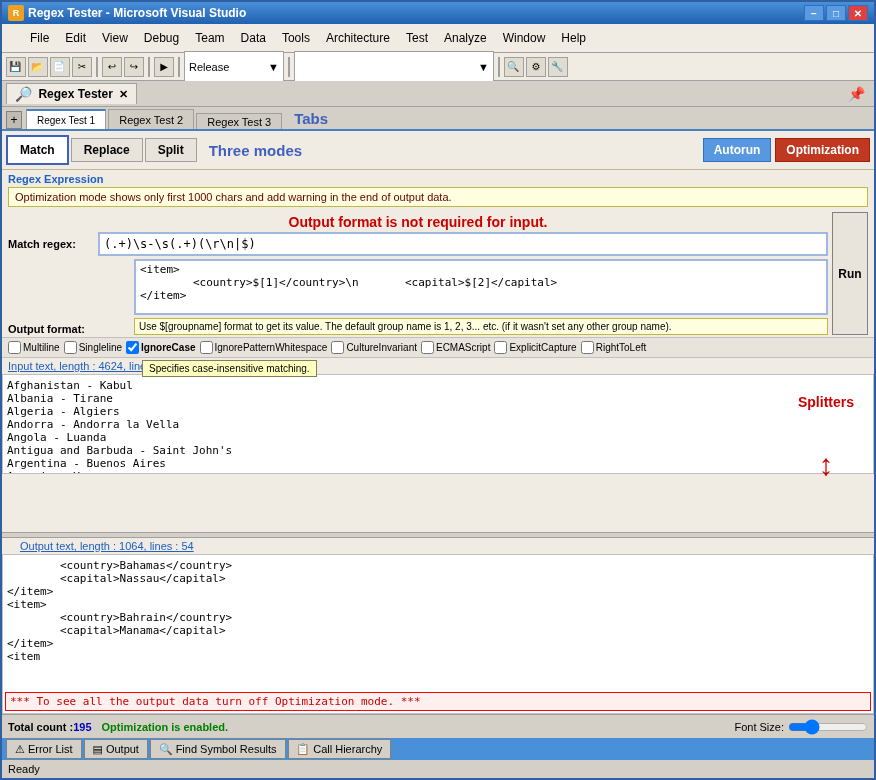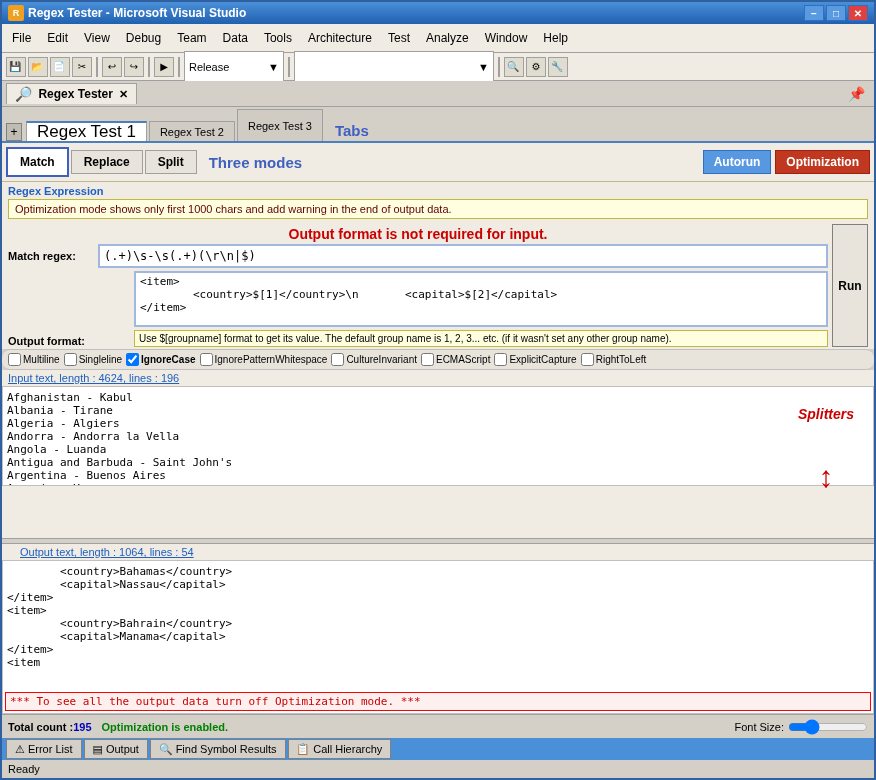--- a/index.html
+++ b/index.html
@@ -8,21 +8,21 @@
     
     .title-bar { background: linear-gradient(to bottom, #4a90d9, #2060b0); color: white; height: 22px; display: flex; align-items: center; padding: 0 6px; font-size: 12px; font-weight: bold; }
     .title-bar-icon { width: 16px; height: 16px; margin-right: 4px; background: #f0a020; border-radius: 2px; display: inline-flex; align-items: center; justify-content: center; font-size: 9px; color: white; font-weight: bold; }
     .title-bar-text { flex: 1; }
     .title-bar-buttons { display: flex; gap: 2px; }
     .tb-btn { width: 20px; height: 16px; background: #5a9ae0; border: 1px solid #3070c0; color: white; font-size: 10px; display: flex; align-items: center; justify-content: center; cursor: pointer; }
     .tb-btn.close { background: #e04040; }
     .tb-btn.max { background: #5a9ae0; }
     
     
-    .menu-bar { background: #f0ece4; height: 29px; display: flex; align-items: center; border-bottom: 1px solid #a0a0a0; padding: 0 2px; }
+    .menu-bar { background: #f0ece4; height: 29px; display: flex; align-items: center; border-bottom: 1px solid #a0a0a0; padding: 0 20px; }
     .menu-item { padding: 2px 8px; font-size: 12px; cursor: pointer; color: #000; }
     
     
     .toolbar { background: #f0ece4; height: 28px; display: flex; align-items: center; border-bottom: 1px solid #a0a0a0; padding: 0 4px; gap: 2px; }
     .tb-icon { width: 20px; height: 20px; background: #e0dcd0; border: 1px solid #a0a0a0; display: flex; align-items: center; justify-content: center; font-size: 10px; cursor: pointer; }
     .tb-separator { width: 2px; height: 20px; background: #a0a0a0; margin: 0 2px; }
     .tb-dropdown { height: 32px; background: white; border: 1px solid #a0a0a0; width: 100px; font-size: 11px; padding: 0 4px; display: flex; align-items: center; justify-content: space-between; cursor: pointer; }
     .tb-dropdown-long { width: 200px; }
     
     textarea { font-family: Consolas, monospace; font-size: 11px; border: none; outline: none; resize: none; }
@@ -89,27 +89,27 @@
     <div style="background:#f0ece4; border:1px solid #a0a0a0; border-bottom:none; padding:2px 8px; display:flex; align-items:center; font-size:12px; font-weight:bold; gap:6px;">
       <span style="color:#0060c0; font-size:14px;">🔎</span>
       <span>Regex Tester</span>
       <span style="cursor:pointer; font-size:11px;">✕</span>
     </div>
     <span style="margin-left:auto; font-size:14px; padding:0 4px; cursor:pointer;">📌</span>
   </div>
 
   <div style="background:#d4d0c8; display:flex; align-items:flex-end; padding:2px 4px 0 4px; border-bottom:2px solid #4a80c0;">
     <div style="width:16px; height:18px; background:#c0bcb4; border:1px solid #808080; display:flex; align-items:center; justify-content:center; font-size:12px; cursor:pointer; margin-right:4px;">+</div>
-    <div style="height:20px; padding:0 10px; background:white; border:1px solid #a0a0a0; border-bottom:none; font-size:17px; display:flex; align-items:center; cursor:pointer; margin-right:2px; border-top:2px solid #4a80c0;">
+    <div style="height:20px; padding:0 10px; background:white; border:1px solid #a0a0a0; border-bottom:none; font-size:10px; display:flex; align-items:center; cursor:pointer; margin-right:2px; border-top:2px solid #4a80c0;">
       <span>Regex Test 1</span>
     </div>
     <div style="height:20px; padding:0 10px; background:#d0ccC4; border:1px solid #a0a0a0; border-bottom:none; font-size:11px; display:flex; align-items:center; cursor:pointer; margin-right:2px;">
       <span>Regex Test 2</span>
     </div>
-    <div style="height:32px; padding:0 10px; background:#d0ccC4; border:1px solid #a0a0a0; border-bottom:none; font-size:11px; display:flex; align-items:center; cursor:pointer; margin-right:2px;">
+    <div style="height:16px; padding:0 10px; background:#d0ccC4; border:1px solid #a0a0a0; border-bottom:none; font-size:11px; display:flex; align-items:center; cursor:pointer; margin-right:2px;">
       <span>Regex Test 3</span>
     </div>
     <span style="color:#4060c0; font-size:15px; font-weight:bold; margin-left:10px; margin-bottom:2px;">Tabs</span>
   </div>
 
   <div style="background:#f0ece4; display:flex; align-items:center; padding:4px; border-bottom:1px solid #c0b890;">
     <button style="height:30px; padding:0 12px; border:2px solid #4060c0; background:white; font-size:12px; font-weight:bold; cursor:pointer; margin-right:2px;">Match</button>
     <button style="height:24px; padding:0 12px; border:1px solid #a0a0a0; background:#e8e4dc; font-size:12px; font-weight:bold; cursor:pointer; margin-right:2px;">Replace</button>
     <button style="height:24px; padding:0 12px; border:1px solid #a0a0a0; background:#e8e4dc; font-size:12px; font-weight:bold; cursor:pointer; margin-right:2px;">Split</button>
     <span style="color:#4060c0; font-size:15px; font-weight:bold; margin-left:10px;">Three modes</span>
@@ -138,33 +138,34 @@
           <textarea style="width: 100%; height: 56px; border: 2px solid rgb(160, 184, 224); background: white; font-size: 11px; padding: 2px 4px;">&lt;item&gt;
 	&lt;country&gt;$[1]&lt;/country&gt;\n	&lt;capital&gt;$[2]&lt;/capital&gt;
 &lt;/item&gt;</textarea>
           <div style="background:#ffffe0; border:1px solid #c0b840; padding:2px 4px; font-size:10px;">Use $[groupname] format to get its value. The default group name is 1, 2, 3... etc. (if it wasn't set any other group name).</div>
         </div>
       </div>
     </div>
     <button style="width:36px; background:#e8e4dc; border:1px solid #808080; font-size:12px; font-weight:bold; cursor:pointer; align-self:stretch;">Run</button>
   </div>
 
-  <div style="background:#e8e4dc; border-top:1px solid #c0c0c0; border-bottom:1px solid #c0c0c0; display:flex; align-items:center; flex-wrap:wrap; padding:3px 6px; gap:4px; position:relative;border-radius:8px;">
+  <div style="background:#e8e4dc; border-top:1px solid #c0c0c0; border-bottom:1px solid #c0c0c0; display:flex; align-items:center; flex-wrap:wrap; padding:3px 6px; gap:4px; position:relative;">
     <label style="display:flex; align-items:center; gap:2px; font-size:10px; cursor:pointer;">
       <input type="checkbox" style=""> 
         <span>Multiline</span>
     </label>
     <label style="display:flex; align-items:center; gap:2px; font-size:10px; cursor:pointer;">
       <input type="checkbox" style=""> 
         <span>Singleline</span>
     </label>
     <label style="display:flex; align-items:center; gap:2px; font-size:10px; cursor:pointer; font-weight:bold;">
       <input type="checkbox" checked="" style=""> 
         <span>IgnoreCase</span>
     </label>
+    <div style="background:#ffffc0; border:1px solid #808060; padding:2px 6px; font-size:10px; position:absolute; top:22px; left:140px; z-index:30; white-space:nowrap;">Specifies case-insensitive matching.</div>
     <label style="display:flex; align-items:center; gap:2px; font-size:10px; cursor:pointer;">
       <input type="checkbox" style=""> 
         <span>IgnorePatternWhitespace</span>
     </label>
     <label style="display:flex; align-items:center; gap:2px; font-size:10px; cursor:pointer;">
       <input type="checkbox" style=""> 
         <span>CultureInvariant</span>
     </label>
     <label style="display:flex; align-items:center; gap:2px; font-size:10px; cursor:pointer;">
       <input type="checkbox" style=""> 
@@ -187,21 +188,21 @@
 Albania - Tirane
 Algeria - Algiers
 Andorra - Andorra la Vella
 Angola - Luanda
 Antigua and Barbuda - Saint John's
 Argentina - Buenos Aires
 Armenia - Yerevan
 Australia - Canberra</textarea>
 
       <div style="position:absolute; right:20px; top:20px; color:#cc0000; font-size:15px; font-weight:bold; pointer-events:none; display:flex; flex-direction:column; align-items:center; gap:40px;">
-        <span style="color:#cc0000; font-size:14px; font-weight:bold;font-style:italic;">Splitters</span>
+        <span style="color:#cc0000; font-size:14px; font-weight:bold;">Splitters</span>
         <span style="color:#cc0000; font-size:30px; line-height:1;">↕</span>
       </div>
     </div>
 
     <div style="height:6px; background:#d4d0c8; border-top:1px solid #a0a0a0; border-bottom:1px solid #a0a0a0; cursor:ns-resize;"></div>
 
     <div style="font-size:11px; color:#2060c0; text-decoration:underline; cursor:pointer; padding:2px 18px; background:#f0ece4;">Output text, length : 1064, lines : 54</div>
     <div style="flex:1; min-height:0; background:white; border:1px solid #c0c0c0; display:flex; flex-direction:column;">
       <textarea style="flex: 1 1 0%; background: white; padding: 4px; height: 110px; overflow-y: auto;">	&lt;country&gt;Bahamas&lt;/country&gt;
 	&lt;capital&gt;Nassau&lt;/capital&gt;

